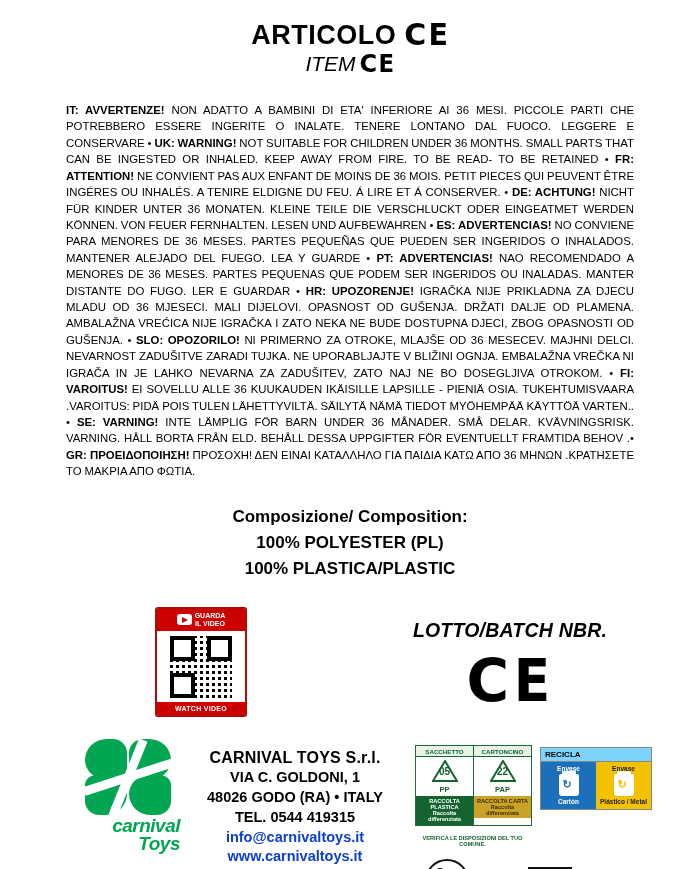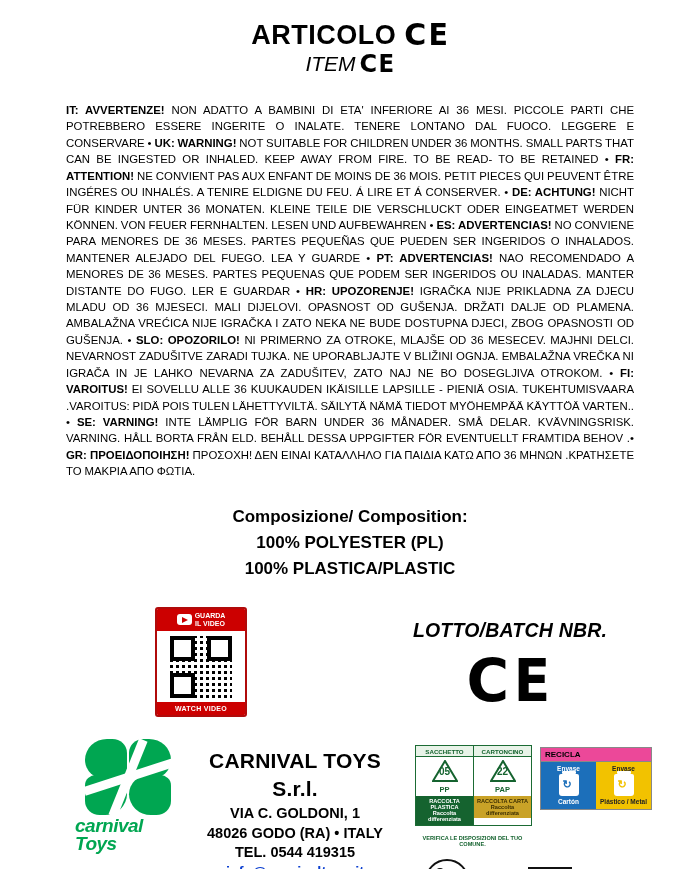--- a/index.html
+++ b/index.html
@@ -182,21 +182,21 @@
     height: 190px;
     margin-top: 12px;
   }
 
   
   .logo-wrap {
     position: absolute;
     left: 75px;
     top: 0;
     width: 105px;
-    text-align: left;
+    text-align: right;
   }
   .clover {
     width: 86px;
     height: 76px;
     margin: 0 auto;
     position: relative;
   }
   .clover .leaf {
     position: absolute;
     width: 42px;
@@ -230,21 +230,21 @@
   .address {
     position: absolute;
     left: 185px;
     top: 8px;
     width: 220px;
     text-align: center;
     font-size: 14.5px;
     font-weight: bold;
     line-height: 1.36;
   }
-  .address .company { font-size: 21px; letter-spacing: 0.2px; }
+  .address .company { font-size: 16px; letter-spacing: 0.2px; }
   .address .web { color: #0b3fd0; }
 
   
   .recycle {
     position: absolute;
     left: 405px;
     top: 0;
     width: 280px;
     height: 175px;
   }
@@ -314,21 +314,21 @@
   
   .recicla {
     position: absolute;
     left: 135px;
     top: 8px;
     width: 110px;
     border: 1px solid #888;
     background: #fff;
   }
   .recicla .rh {
-    background: #ec4899;
+    background: #7dd3fc;
     font-size: 8px;
     font-weight: bold;
     padding: 2px 4px;
     border-bottom: 1px solid #888;
   }
   .recicla .rbody { display: flex; }
   .rbox {
     width: 50%;
     padding: 3px 2px 4px 2px;
     text-align: center;

